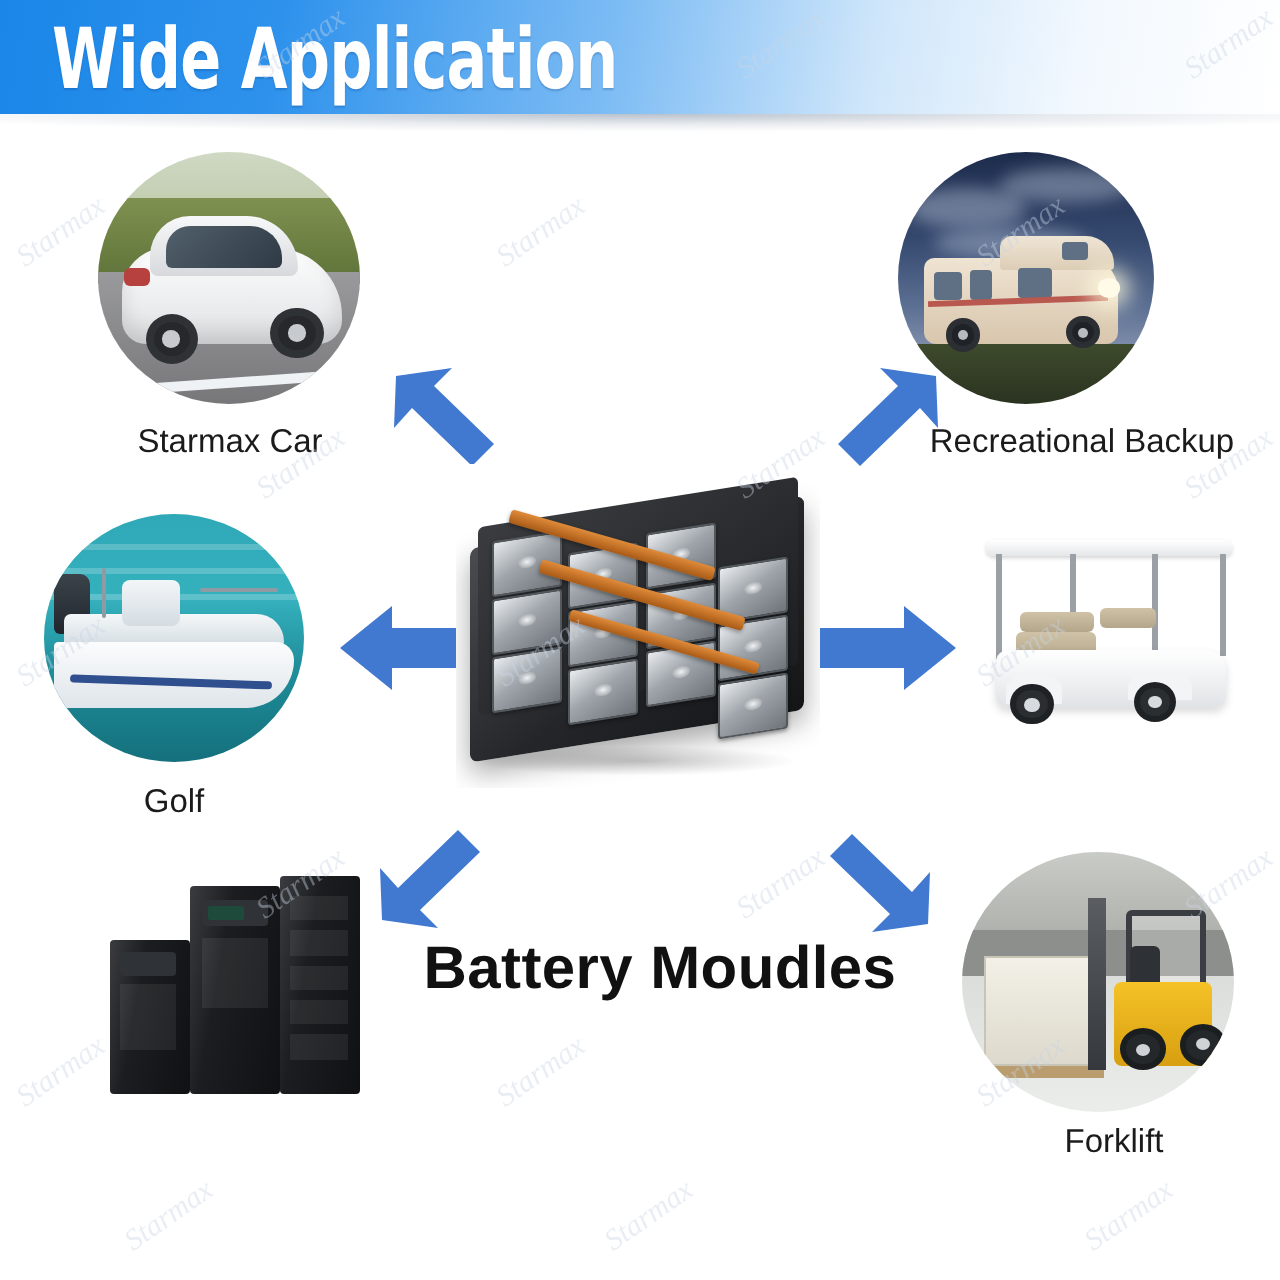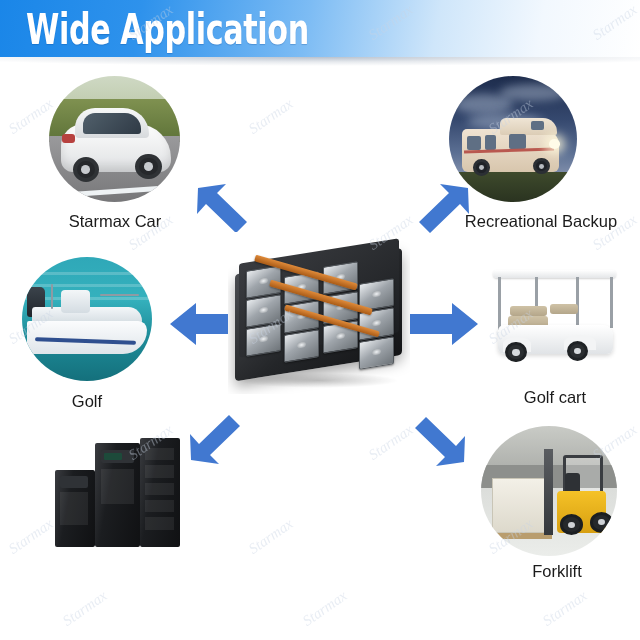--- a/index.html
+++ b/index.html
@@ -307,21 +307,20 @@
     <div class="gc-body"></div>
     <div class="gc-wheelarc" style="left:13%;top:66%;width:20%;height:12%;"></div>
     <div class="gc-wheelarc" style="left:56%;top:64%;width:22%;height:13%;"></div>
     <div class="gc-wheel" style="left:15%;top:70%;">
         <i></i>
       </div>
     <div class="gc-wheel" style="left:58%;top:69%;">
         <i></i>
       </div>
   </div>
-  <div class="caption" style="left:500px;top:388px;width:110px;">Golf cart</div>
 
   <div class="arrow" style="left:406px;top:300px;width:74px;height:48px;">
     <svg viewBox="0 0 74 48" xmlns="http://www.w3.org/2000/svg" aria-hidden="true">
       <path d="M72 24 L46 3 L46 14 L2 14 L2 34 L46 34 L46 45 Z" fill="#4178d0"></path>
     </svg>
   </div>
 
   <div class="thumb" style="left:52px;top:428px;width:152px;height:124px;background:#ffffff;">
     <div class="ups-cab" style="left:2%;top:34%;width:26%;height:62%;"></div>
     <div class="ups-panel" style="left:5%;top:39%;width:19%;height:9%;"></div>
@@ -414,20 +413,21 @@
       </div>
     <div class="bm-cell" style="left:72%;top:66%;width:19%;height:17%;">
         <b></b>
       </div>
 
     <div class="bm-bus" style="left:14%;top:23%;width:58%;height:7px;transform:rotate(16deg);"></div>
     <div class="bm-bus" style="left:22%;top:38%;width:58%;height:7px;transform:rotate(16deg);"></div>
     <div class="bm-bus" style="left:30%;top:53%;width:54%;height:6px;transform:rotate(16deg);"></div>
   </div>
 
+  <div class="center-title">Battery Moudles</div>
 
   <div class="watermark">
     <div class="wm" style="left:6px;top:108px;">Starmax</div>
     <div class="wm" style="left:6px;top:318px;">Starmax</div>
     <div class="wm" style="left:6px;top:528px;">Starmax</div>
     <div class="wm" style="left:126px;top:14px;">Starmax</div>
     <div class="wm" style="left:126px;top:224px;">Starmax</div>
     <div class="wm" style="left:126px;top:434px;">Starmax</div>
     <div class="wm" style="left:246px;top:108px;">Starmax</div>
     <div class="wm" style="left:246px;top:318px;">Starmax</div>

